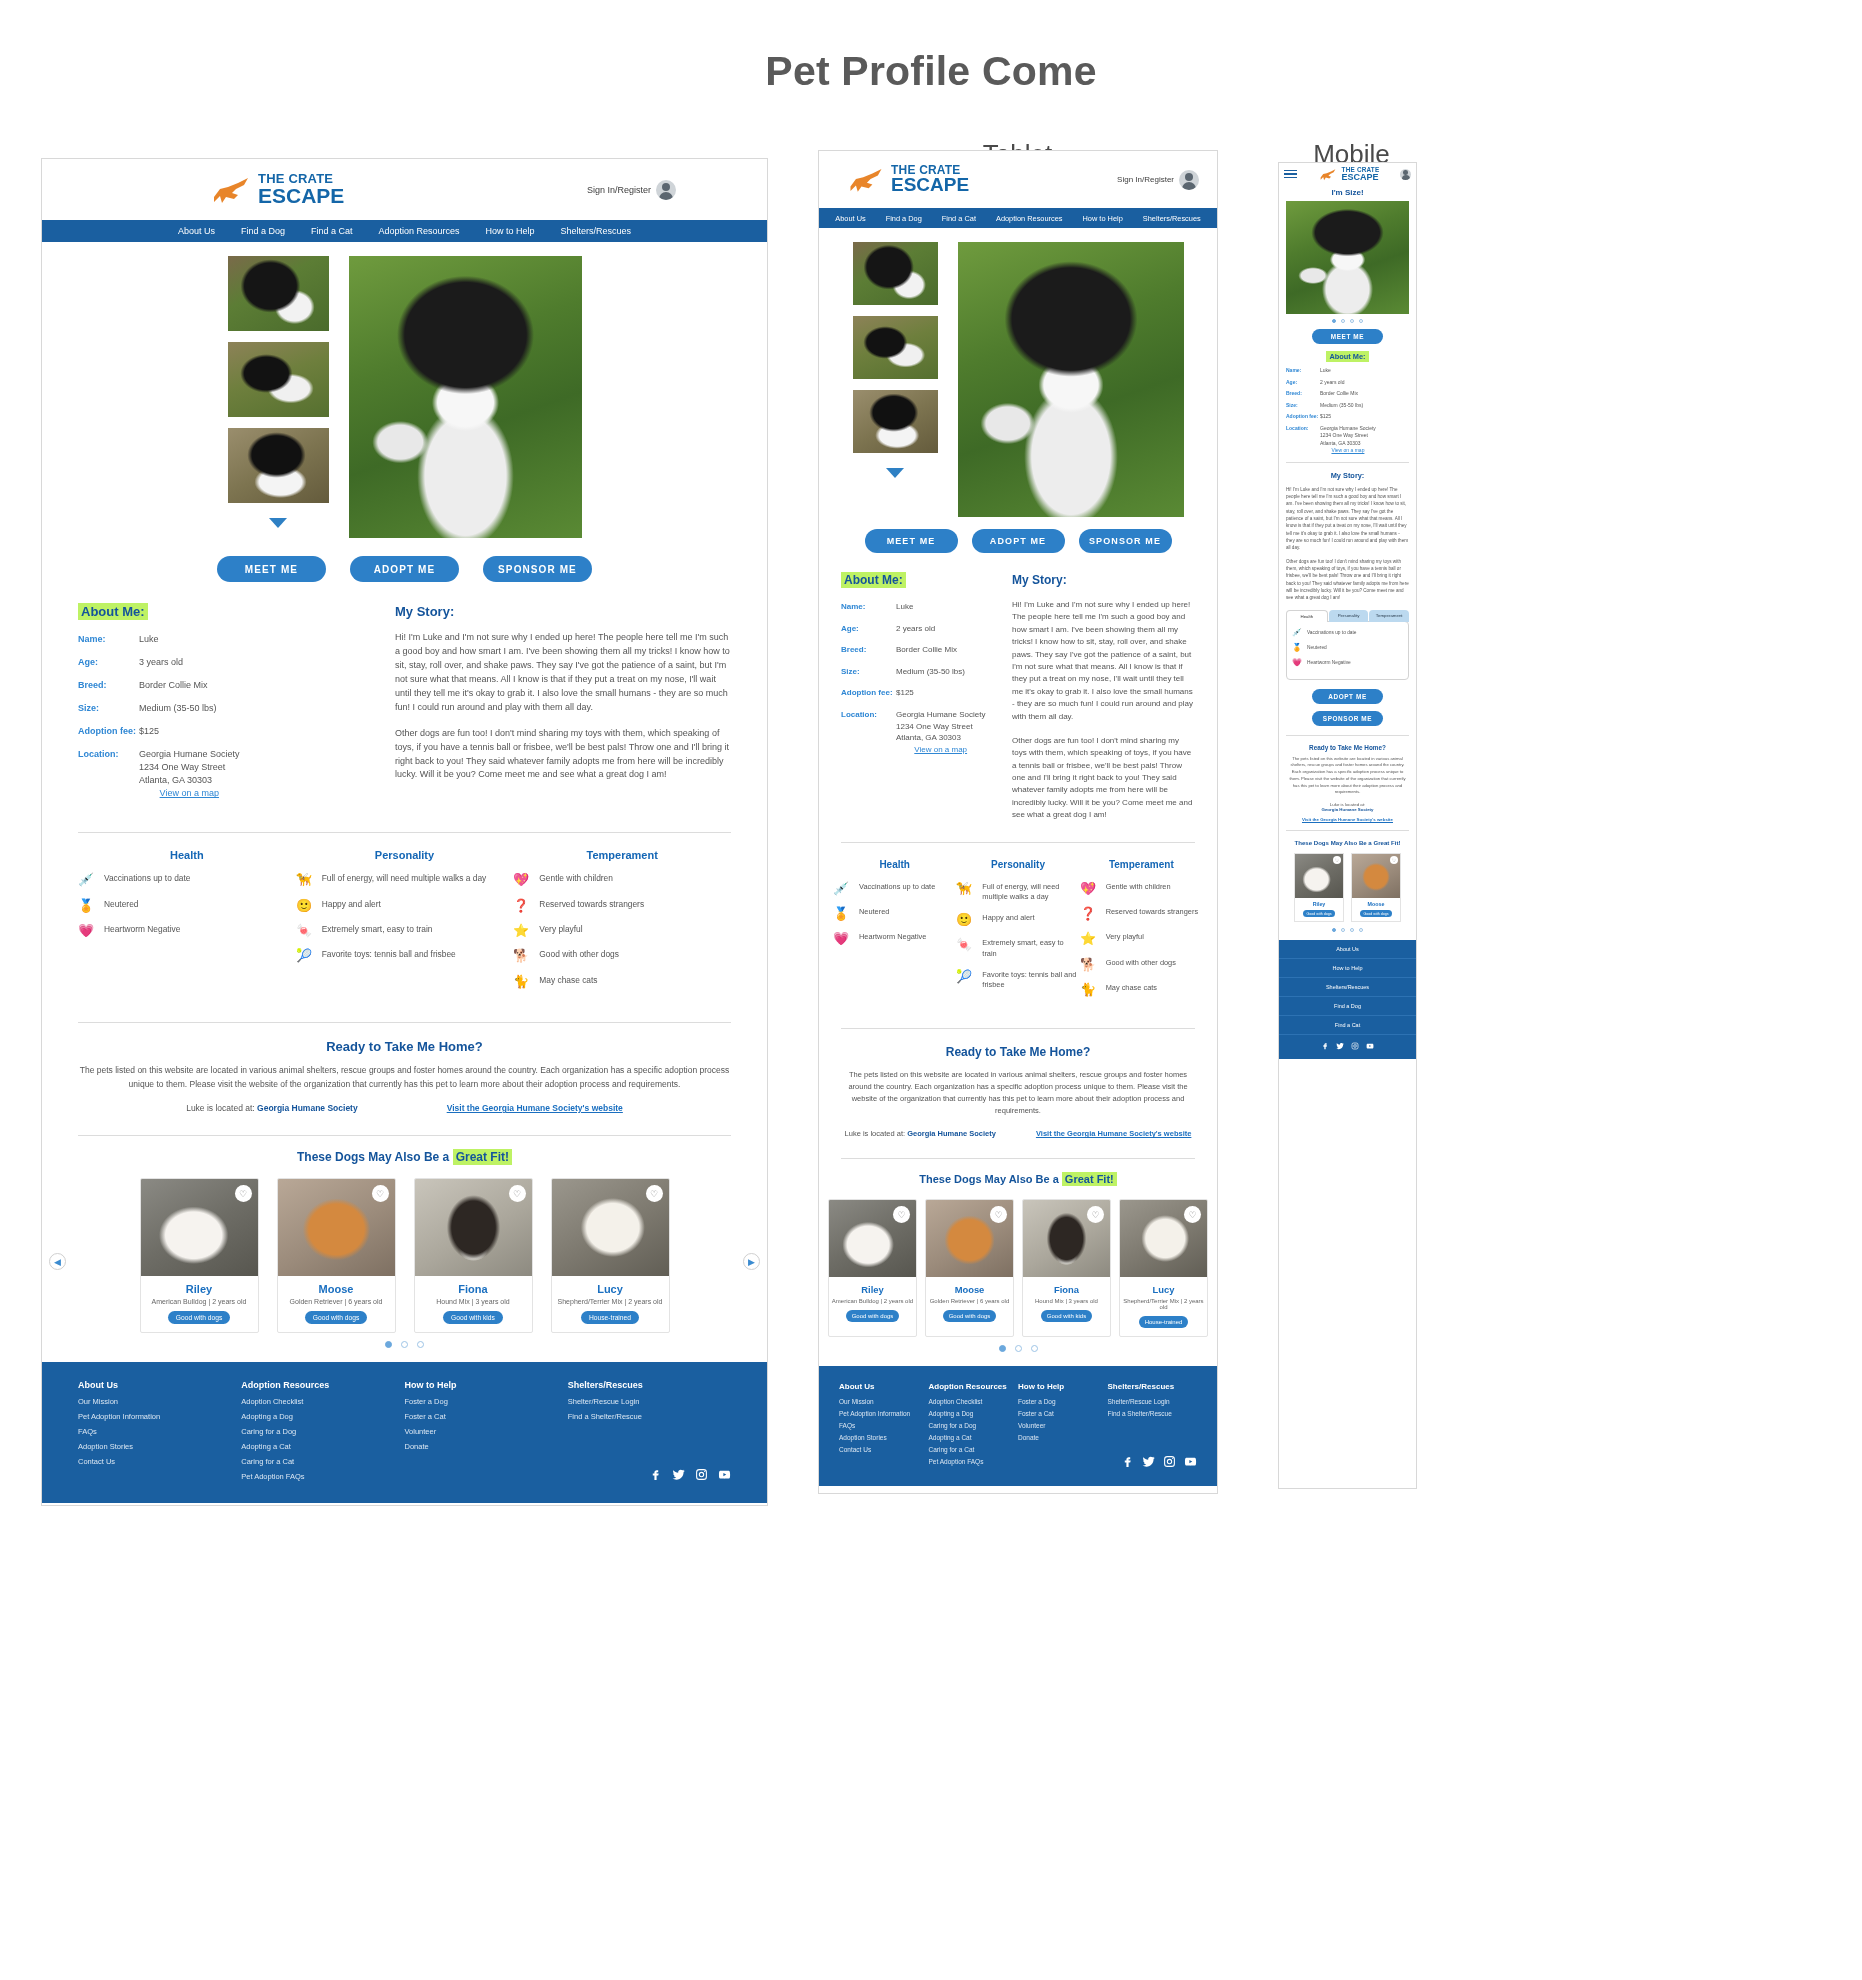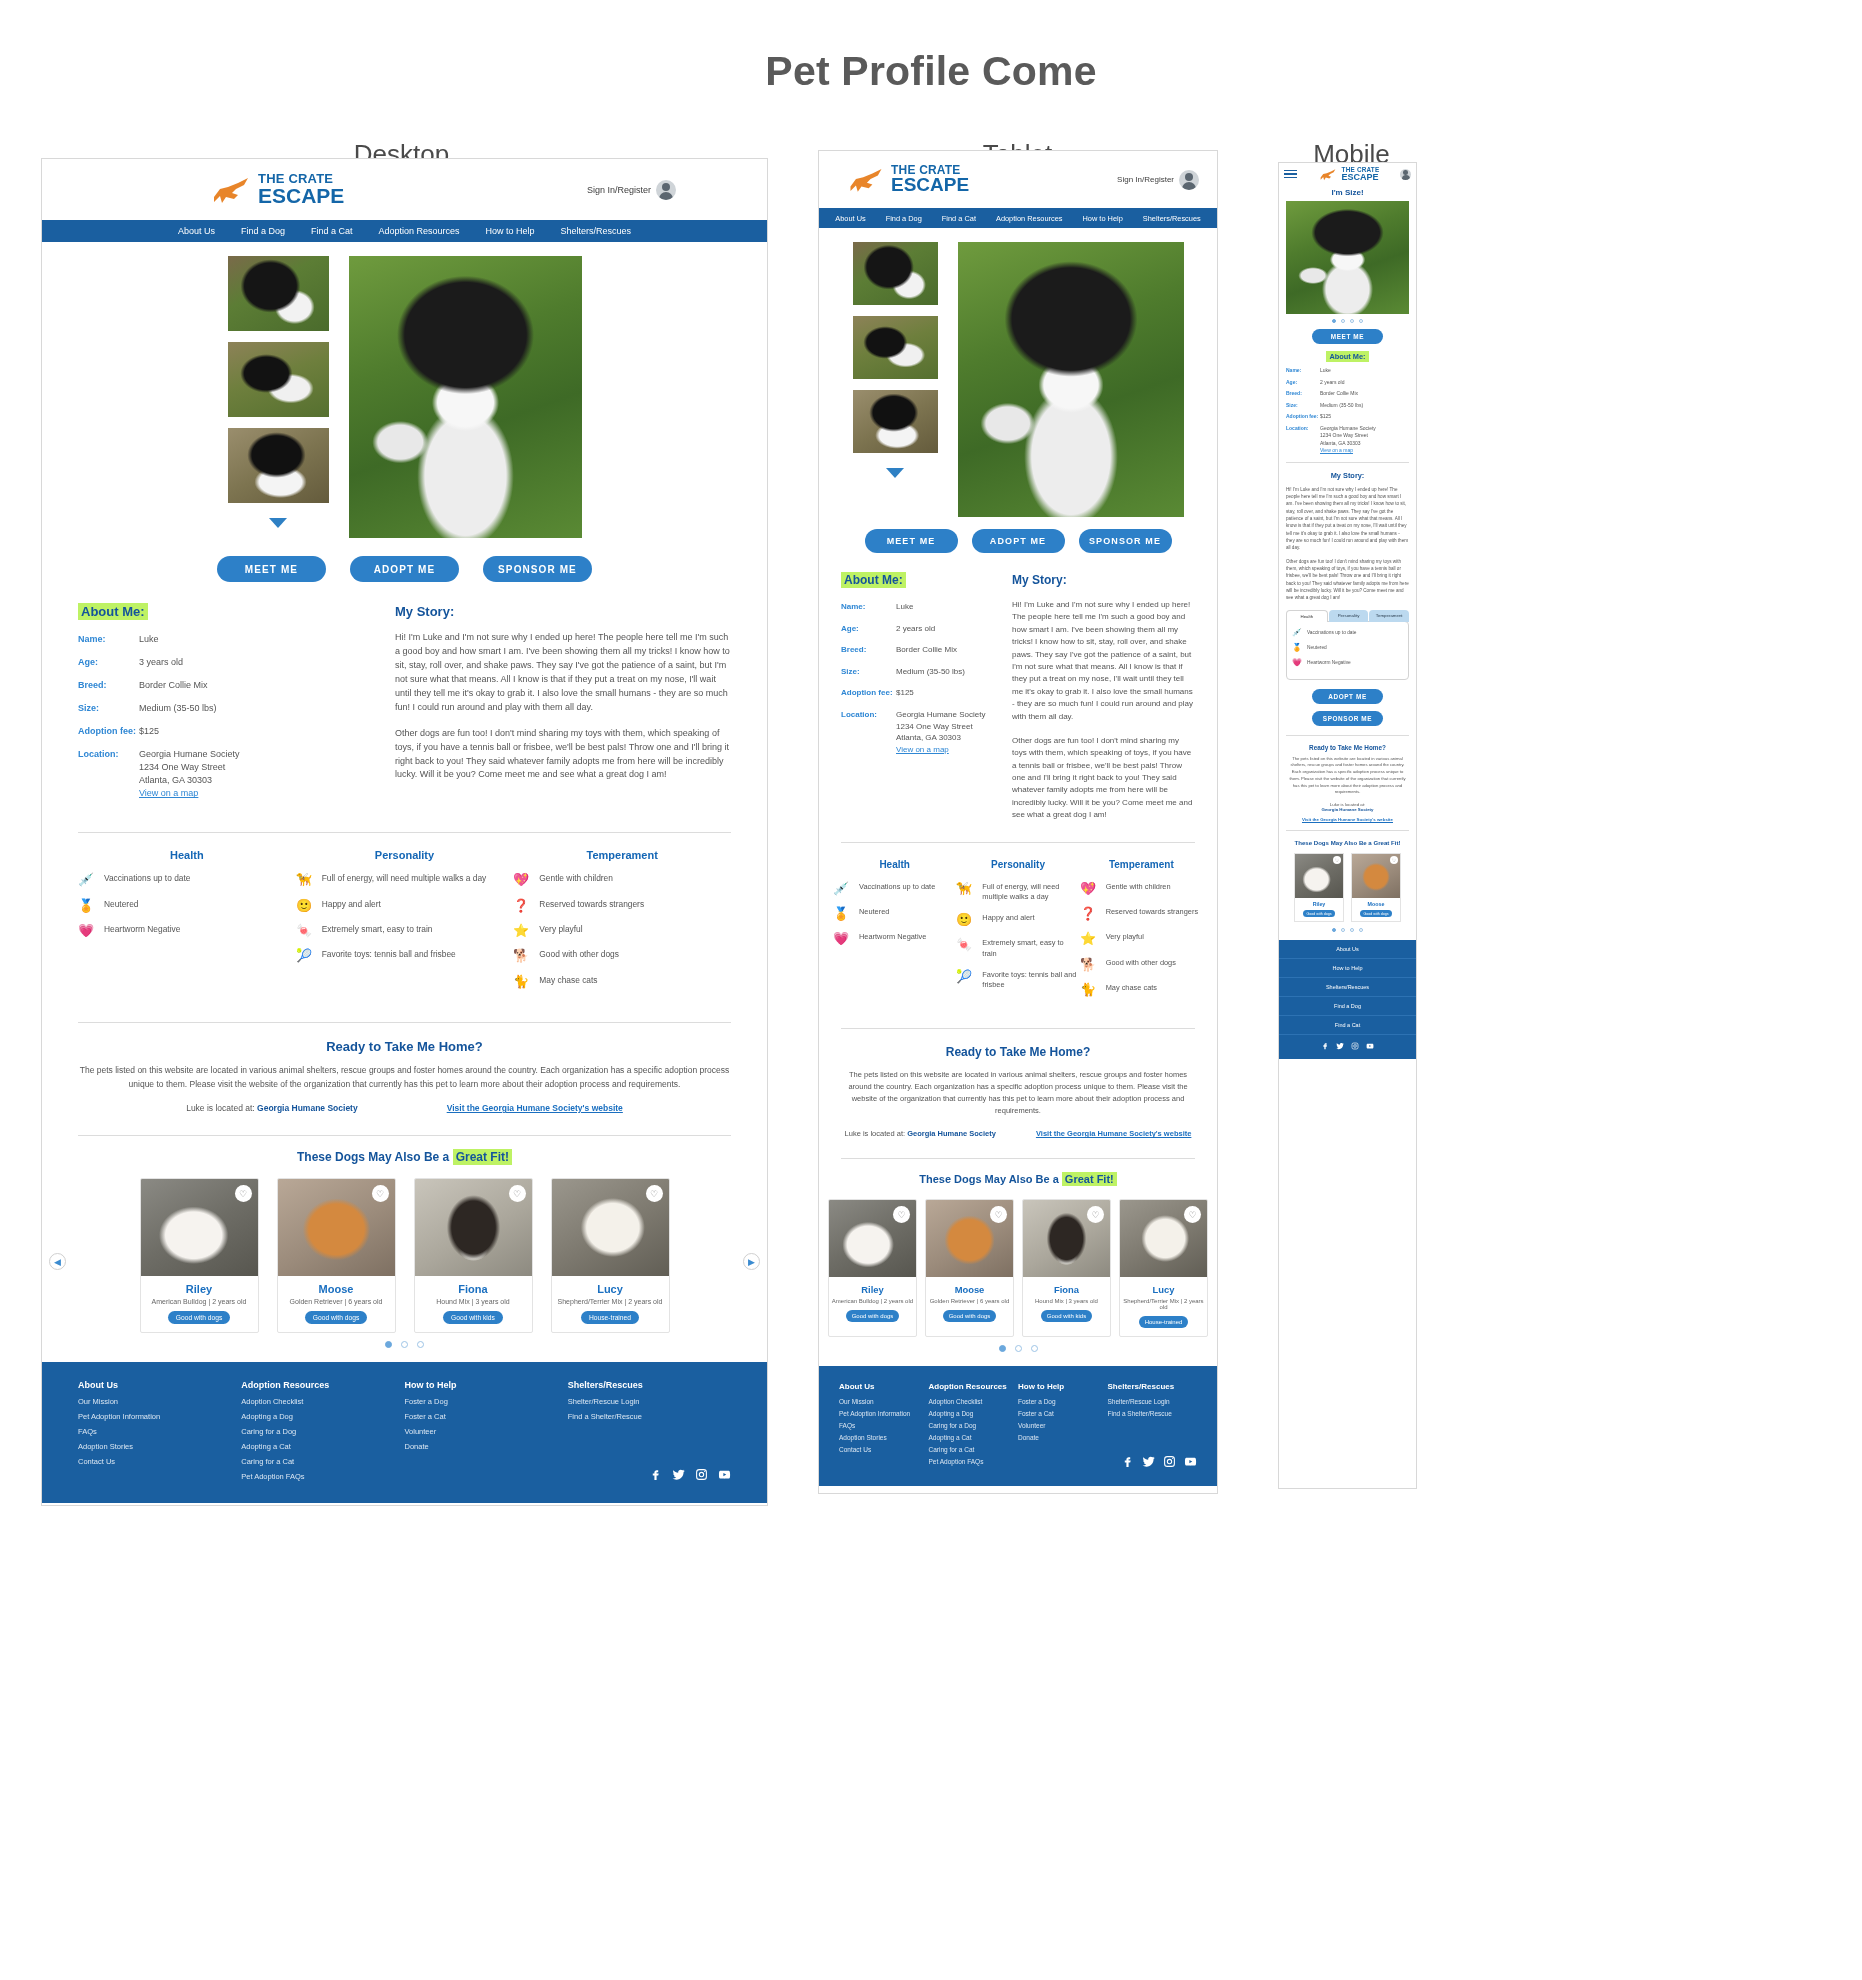--- a/index.html
+++ b/index.html
@@ -164,21 +164,21 @@
   .d .sec-head { font-size:13px; }
   .t .sec-head { font-size:12px; }
   .m .sec-head { font-size:7.4px; }
   .hl { background:#bef264; padding:1px 3px; }
   .about-list { margin-top:14px; }
   .about-row { display:flex; margin-bottom:10px; font-size:9px; line-height:1.45; }
   .t .about-row { font-size:8px; }
   .about-k { color:#2f87d4; font-weight:600; flex:0 0 61px; }
   .t .about-k { flex:0 0 55px; }
   .about-v { color:#555; }
-  .maplink { color:#2f87d4; display:block; }
+  .maplink { color:#2f87d4; display:block;text-align:center; }
   .story { flex:1; }
   .story p { font-size:9px; line-height:1.55; color:#555; margin-top:12px; text-align:left; }
   .t .story p { font-size:8px; }
 
   .hr { height:1px; background:#dcdcdc; margin: 22px 36px 0 36px; }
   .t .hr { margin: 20px 22px 0 22px; }
 
   
   .traits { display:flex; padding: 16px 36px 0 36px; gap: 0; }
   .t .traits { padding: 16px 14px 0 14px; }
@@ -298,21 +298,20 @@
   .m-nav a { display:block; background:#1a5fa0; color:#fff; text-align:center; font-size:5.5px; padding:6px 0; border-bottom:1px solid #2d72b3; text-decoration:none; }
   .m-social { background:#1a5fa0; display:flex; justify-content:center; gap:7px; padding:7px 0 9px; }
   .m-social .soc { width:8px; height:8px; }
 </style>
 </head>
 <body>
 
 <h1 class="page-title">Pet Profile Come</h1>
 
 <div class="col-labels">
-  <div class="col-label" id="lbl-desktop">Desktop</div>
   <div class="col-label" id="lbl-tablet">Tablet</div>
   <div class="col-label" id="lbl-mobile">Mobile</div>
 </div>
 
 <div class="frame d" id="desktop">
 
   <div class="site-header">
     <div class="logo" style="margin-left:166px;">
       <svg class="logo-dog" width="46" height="30" viewBox="0 0 46 30">
         <path d="M6 22 L12 14 L20 12 L30 8 L40 3 L36 10 L28 14 L24 18 L30 20 L26 24 L18 22 L14 28 L12 21 L6 27 Z" fill="#e8852a"></path>

